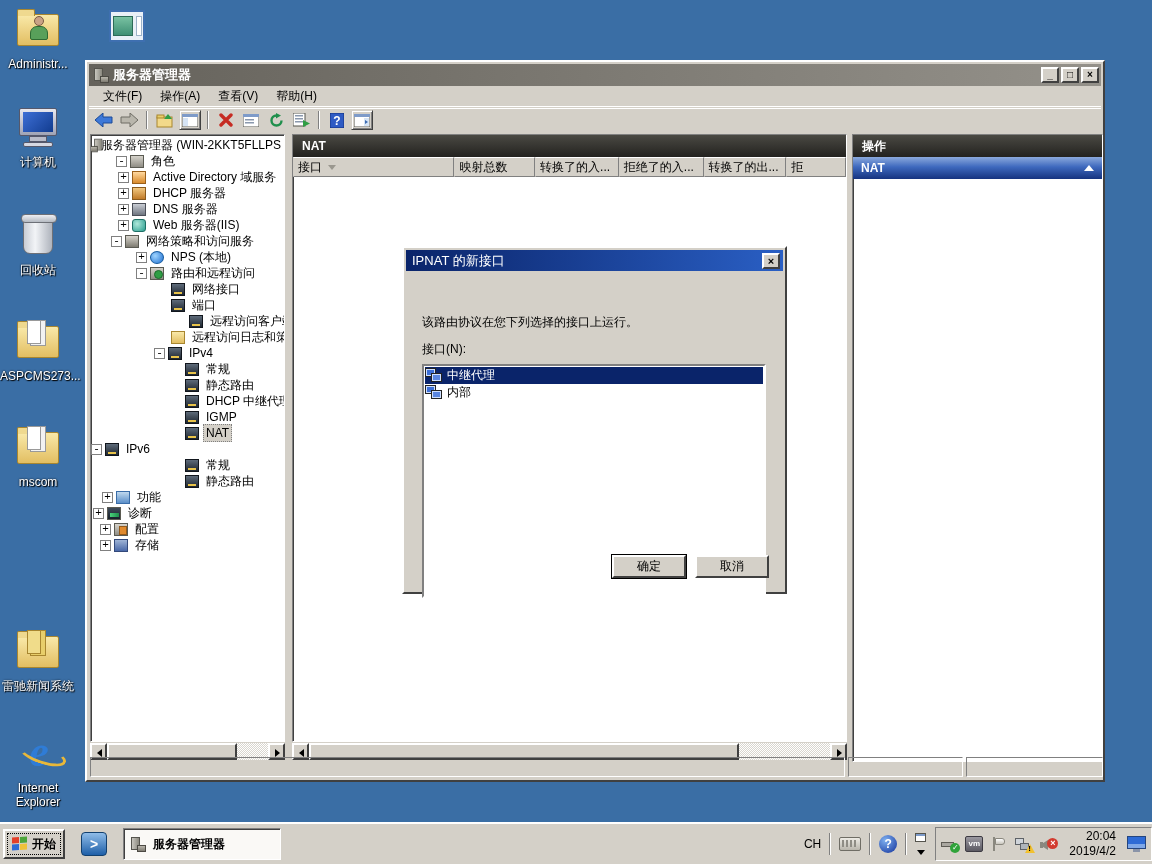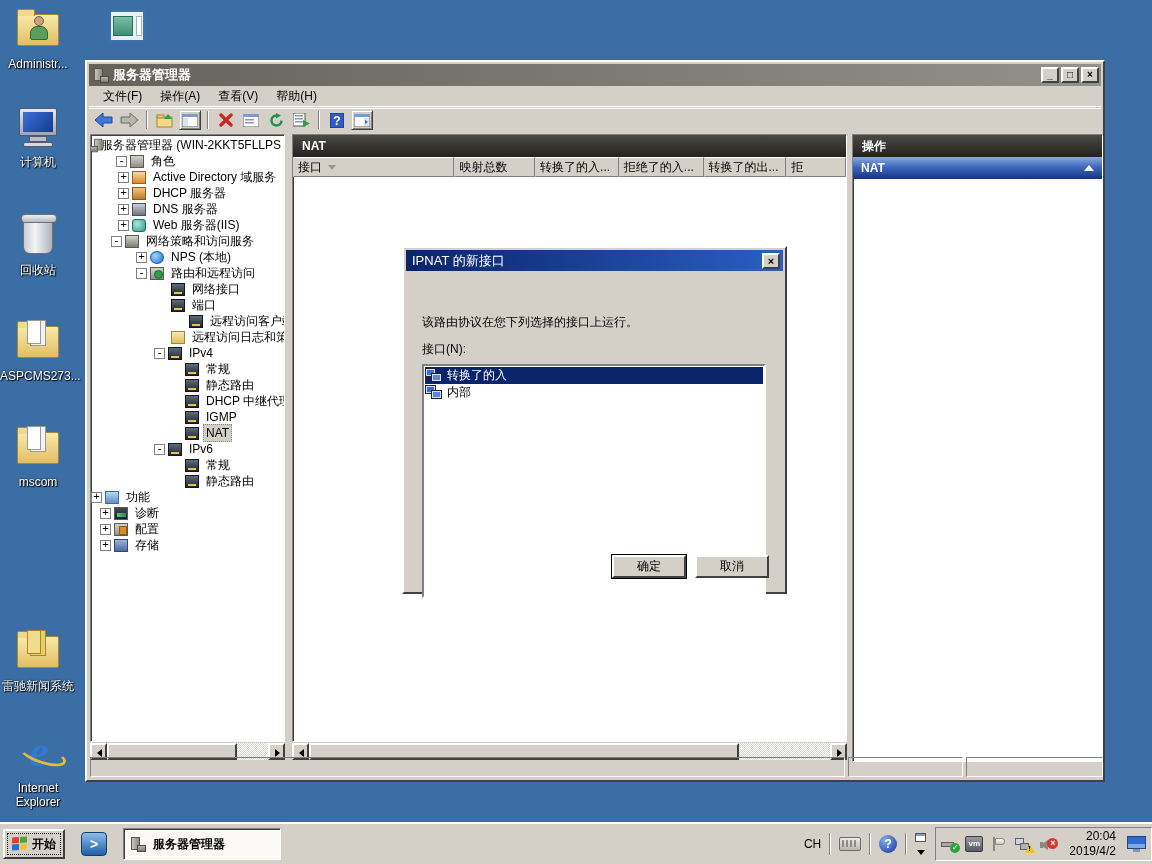--- a/index.html
+++ b/index.html
@@ -389,39 +389,39 @@
           <span class="tlabel">DHCP 中继代理</span>
         </div>
       <div class="trow" style="padding-left:94px">
           <span class="ticon i-net"></span>
           <span class="tlabel">IGMP</span>
         </div>
       <div class="trow" style="padding-left:94px">
           <span class="ticon i-net"></span>
           <span class="tlabel sel">NAT</span>
         </div>
-      <div class="trow" style="padding-left:63px">
+      <div class="trow" style="">
           <span class="exp minus"></span>
           <span class="ticon i-net"></span>
           <span class="tlabel">IPv6</span>
         </div>
       <div class="trow" style="padding-left:94px">
           <span class="ticon i-net"></span>
           <span class="tlabel">常规</span>
         </div>
       <div class="trow" style="padding-left:94px">
           <span class="ticon i-net"></span>
           <span class="tlabel">静态路由</span>
         </div>
-      <div class="trow" style="padding-left:0">
+      <div class="trow" style="padding-left:11px">
           <span class="exp plus"></span>
           <span class="ticon i-feat"></span>
           <span class="tlabel">功能</span>
         </div>
-      <div class="trow" style="padding-left:9px">
+      <div class="trow" style="padding-left:2px">
           <span class="exp plus"></span>
           <span class="ticon i-diag"></span>
           <span class="tlabel">诊断</span>
         </div>
       <div class="trow" style="padding-left:9px">
           <span class="exp plus"></span>
           <span class="ticon i-conf"></span>
           <span class="tlabel">配置</span>
         </div>
       <div class="trow" style="padding-left:9px">
@@ -491,21 +491,21 @@
     </div>
     <div class="dlgbody">
       <div>该路由协议在您下列选择的接口上运行。</div>
       <div style="margin-top:10px">接口(N):</div>
       <div class="listbox sunken">
         <div class="lrow sel">
           <span class="nicicon">
               <span class="m1"></span>
               <span class="m2"></span>
             </span>
-          <span class="ltext">转换了的入</span>
+          <span class="ltext">中继代理</span>
         </div>
         <div class="lrow">
           <span class="nicicon">
               <span class="m1"></span>
               <span class="m2"></span>
             </span>
           <span class="ltext">内部</span>
         </div>
       </div>
       <div class="dlgbtns">

